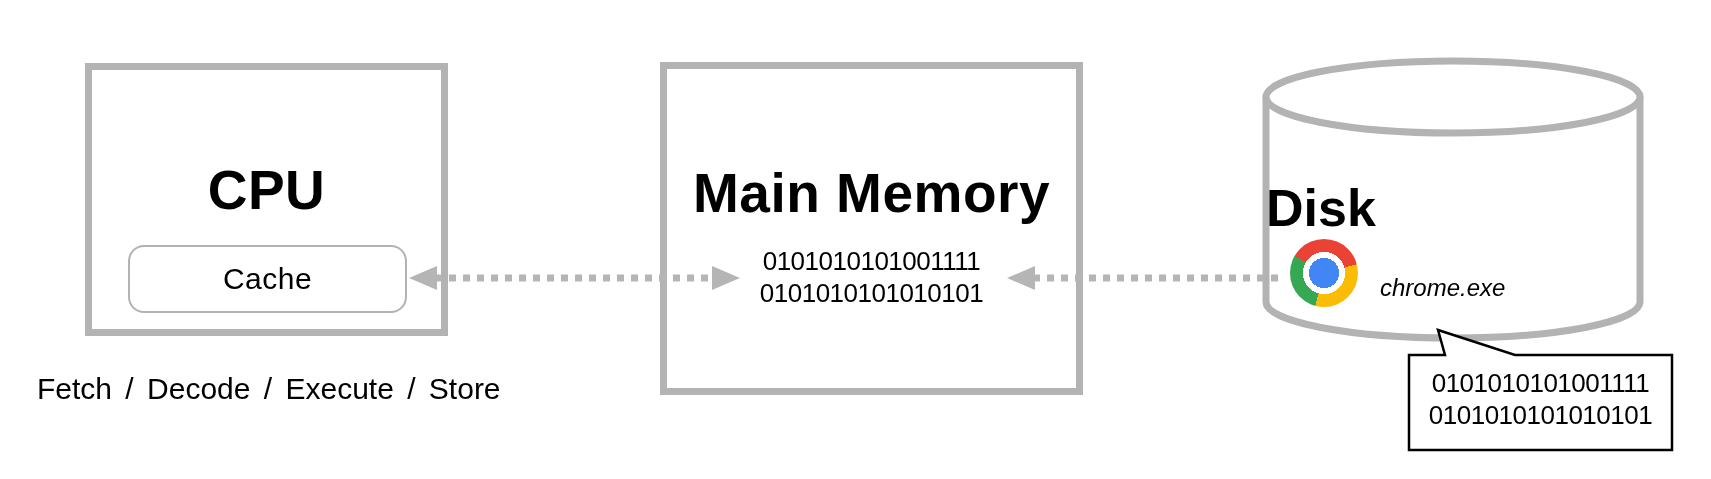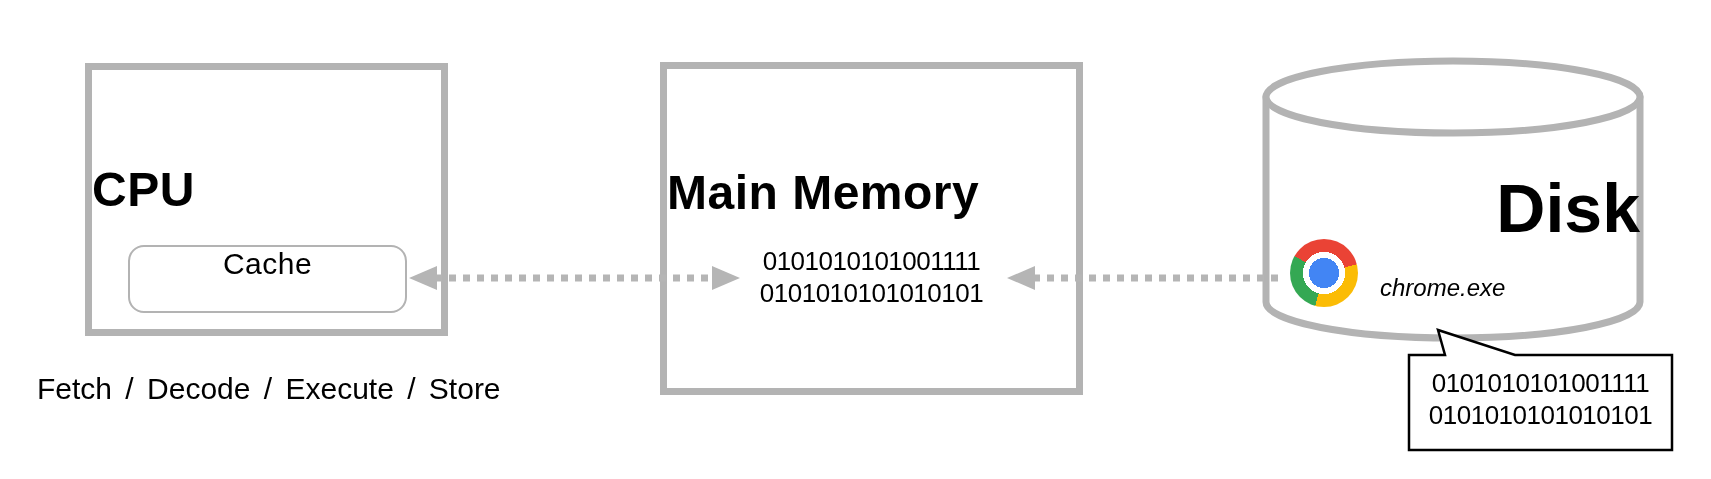--- a/index.html
+++ b/index.html
@@ -9,43 +9,43 @@
     width:1711px;height:479px;
     background:#ffffff;
     font-family:"Liberation Sans", sans-serif;
     color:#000;
     overflow:hidden;
   }
   .box{position:absolute;background:#fff;border:7px solid #b3b3b3;z-index:1;}
   .cpu-box{left:85px;top:63px;width:363px;height:273px;}
   .memory-box{left:660px;top:62px;width:423px;height:333px;}
   .box-title{
-    position:absolute;left:0;right:0;text-align:left;
-    font-size:48px;font-weight:700;line-height:48px;letter-spacing:0.5px;
+    position:absolute;left:0;right:0;text-align:center;
+    font-size:55px;font-weight:700;line-height:48px;letter-spacing:0.5px;
   }
   .cpu-box .box-title{top:96px;}
   .memory-box .box-title{top:100px;}
   .cache-box{
     position:absolute;left:36px;top:175px;width:279px;height:68px;
     border:2.5px solid #b3b3b3;border-radius:16px;background:#fff;
-    display:flex;align-items:flex-start;justify-content:center;
+    display:flex;align-items:center;justify-content:center;
     font-size:30px;letter-spacing:0.5px;
   }
   .mem-binary{
     position:absolute;top:176px;left:0;right:0;text-align:center;
     font-size:26px;line-height:32px;letter-spacing:-0.5px;
   }
   .pipeline-label{
     position:absolute;left:37px;top:370px;
     font-size:30px;line-height:38px;word-spacing:5px;z-index:1;
   }
   .overlay{position:absolute;left:0;top:0;z-index:2;pointer-events:none;}
   .disk-title{
-    position:absolute;left:1266px;top:182px;width:374px;text-align:right;
-    font-size:68px;font-weight:700;line-height:52px;z-index:3;
+    position:absolute;left:1266px;top:182px;width:374px;text-align:left;
+    font-size:52px;font-weight:700;line-height:52px;z-index:3;
   }
   .disk-file{
     position:absolute;left:1380px;top:268px;
     font-size:24px;line-height:40px;z-index:3;font-style:italic;
   }
   .chrome-icon{
     position:absolute;left:1290px;top:239px;width:68px;height:68px;
     border-radius:50%;z-index:3;
     background:
       radial-gradient(circle at 50% 50%, #4285f4 0 15px, #ffffff 15px 21px, rgba(0,0,0,0) 21px),

